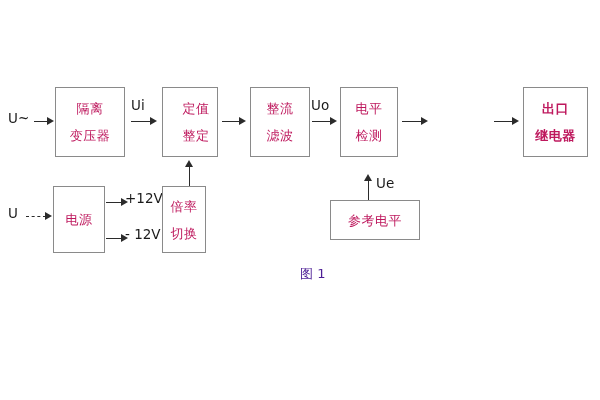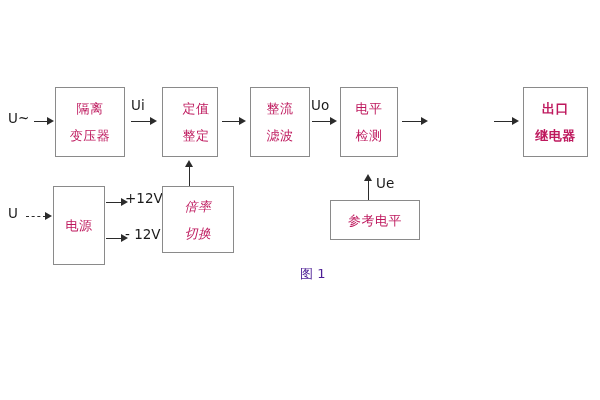--- a/index.html
+++ b/index.html
@@ -173,37 +173,37 @@
     <span class="ln">出口</span>
     <span class="ln">继电器</span>
   </div>
 
   <div class="label sig" style="left:8px; top:207px;">U</div>
   <div class="harrow dashed" style="left:26px; top:212px; width:26px;">
     <span class="shaft"></span>
       <span class="head"></span>
   </div>
 
-  <div class="box single" style="left:53px; top:186px; width:52px; height:79px;">
+  <div class="box single" style="left:53px; top:186px; width:52px; height:67px;">
     <span class="ln">电源</span>
   </div>
 
   <div class="harrow" style="left:106px; top:198px; width:22px;">
     <span class="shaft"></span>
       <span class="head"></span>
   </div>
   <div class="label sig" style="left:125px; top:192px;">+12V</div>
 
   <div class="harrow" style="left:106px; top:234px; width:22px;">
     <span class="shaft"></span>
       <span class="head"></span>
   </div>
   <div class="label sig" style="left:125px; top:228px;">- 12V</div>
 
-  <div class="box" style="left:162px; top:186px; width:72px; height:67px;font-style:italic;">
+  <div class="box" style="left:162px; top:186px; width:44px; height:67px;">
     <span class="ln">倍率</span>
     <span class="ln">切换</span>
   </div>
 
   <div class="varrow" style="left:185px; top:160px; height:26px;">
     <span class="head"></span>
       <span class="shaft"></span>
   </div>
 
   <div class="box single" style="left:330px; top:200px; width:90px; height:40px;">

